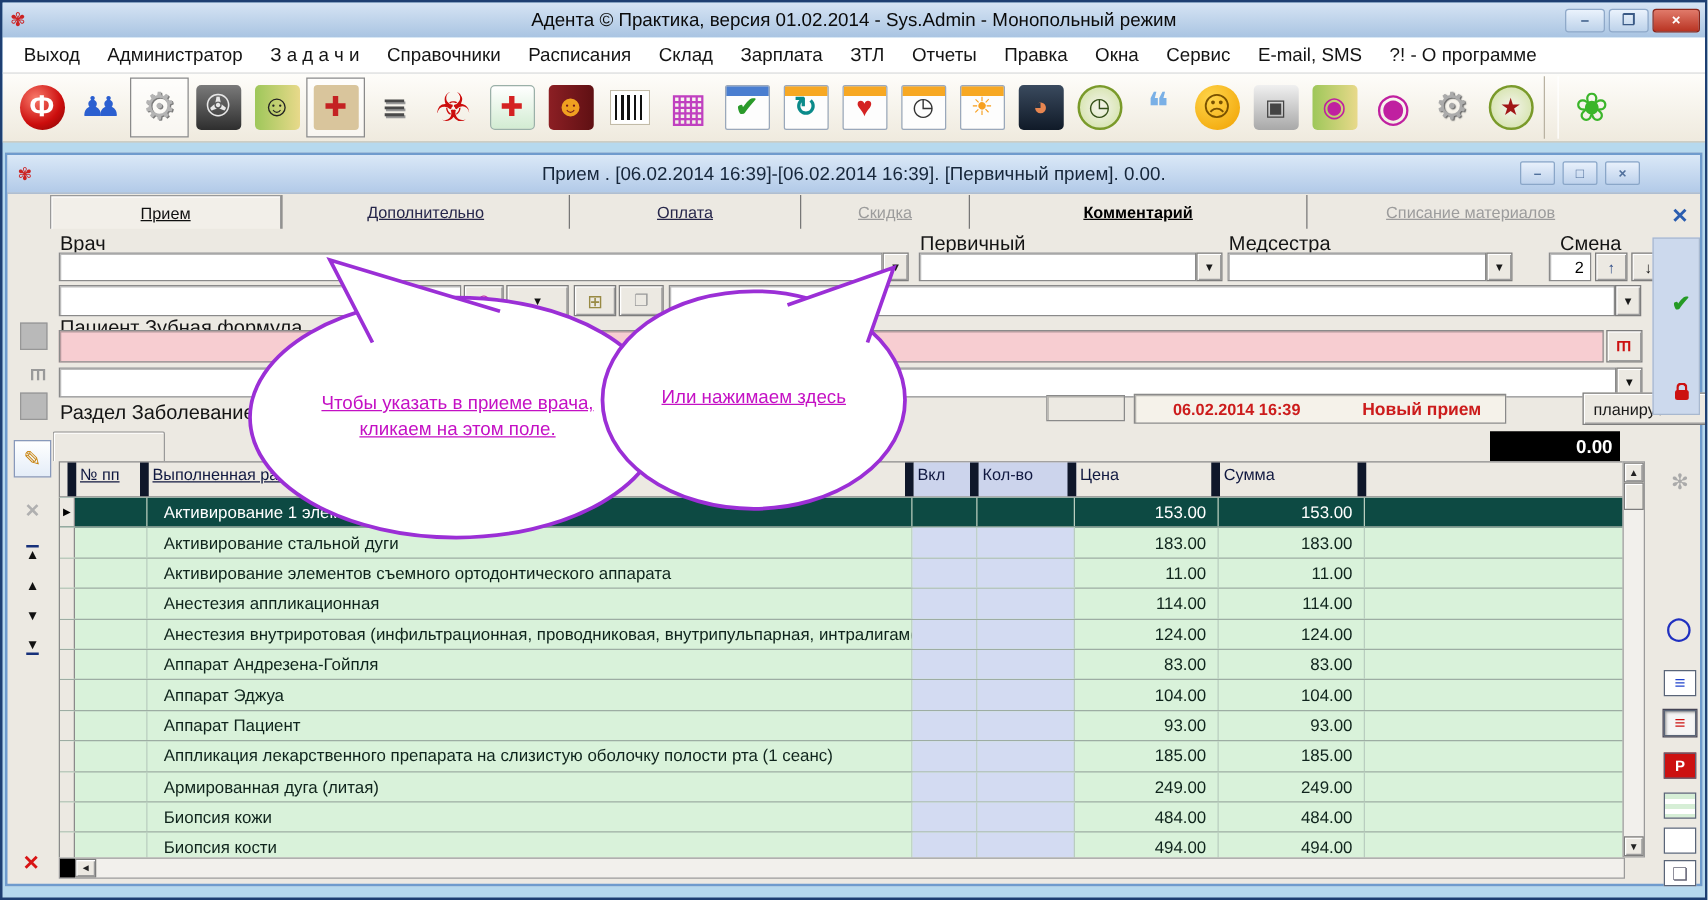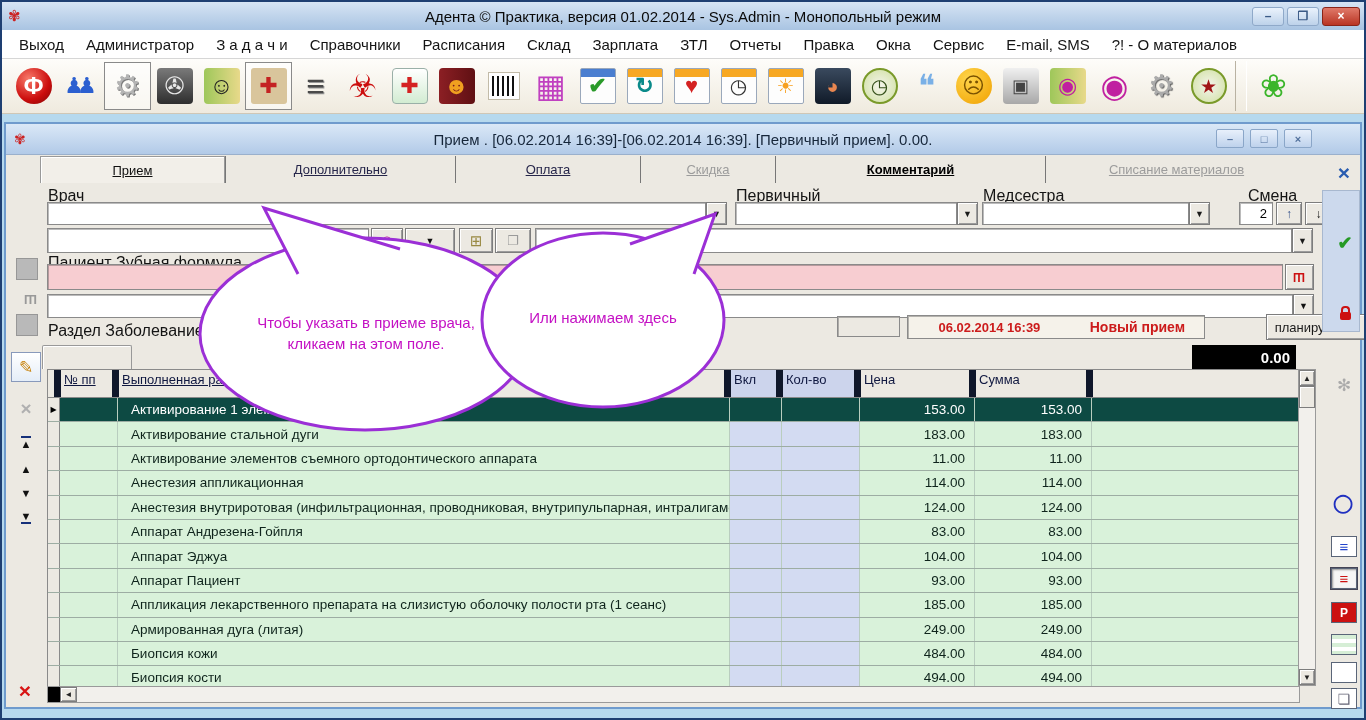--- a/index.html
+++ b/index.html
@@ -142,21 +142,21 @@
   .nav-end-top .rg { border-top:2px solid #16307a; }
   .nav-end-bottom .rg { border-bottom:2px solid #16307a; }
   .padlock-host .rg { width:11px; height:8px; background:#c11; border-radius:2px; position:relative; display:block; margin-top:5px; }
   .padlock-host .rg:before { content:""; position:absolute; top:-6px; left:1px; width:5px; height:5px;
     border:2px solid #c11; border-bottom:none; border-radius:4px 4px 0 0; }
   .tooth-glyph { transform:rotate(180deg); display:inline-block; color:#c11; font-weight:bold; font-size:12px; }
 
   
   .bubble-svg { position:absolute; left:0; top:0; width:1366px; height:720px; z-index:60; pointer-events:none; }
   .bubble-text { position:absolute; z-index:61; color:#c410c4; font-size:15px; text-align:center;
-    line-height:1.4; pointer-events:none; }
+    line-height:1.4; pointer-events:none;text-decoration:underline; }
   .bt1 { left:248px; top:310px; width:232px; }
   .bt2 { left:495px; top:305px; width:212px; }
 </style>
 </head>
 <body>
 
 <div class="app">
 
   <div class="titlebar">
     <span class="app-icon">✾</span>
@@ -175,21 +175,21 @@
       <span class="menu-item">Справочники</span>
       <span class="menu-item">Расписания</span>
       <span class="menu-item">Склад</span>
       <span class="menu-item">Зарплата</span>
       <span class="menu-item">ЗТЛ</span>
       <span class="menu-item">Отчеты</span>
       <span class="menu-item">Правка</span>
       <span class="menu-item">Окна</span>
       <span class="menu-item">Сервис</span>
       <span class="menu-item">E-mail, SMS</span>
-      <span class="menu-item">?! - О материалов</span>
+      <span class="menu-item">?! - О программе</span>
   </div>
 
   <div class="toolbar">
     <span class="tool">
         <span class="tg" style="background: radial-gradient(circle at 35% 30%, rgb(248, 122, 106), rgb(204, 13, 13) 60%, rgb(122, 5, 5)); color: rgb(255, 255, 255); border-radius: 50%; font-weight: bold; font-size: 24px;">Φ</span>
       </span>
       <span class="tool">
         <span class="tg" style="color: rgb(43, 95, 208); font-size: 22px; letter-spacing: -7px; padding-right: 7px;">♟♟</span>
       </span>
       <span class="tool pressed">

